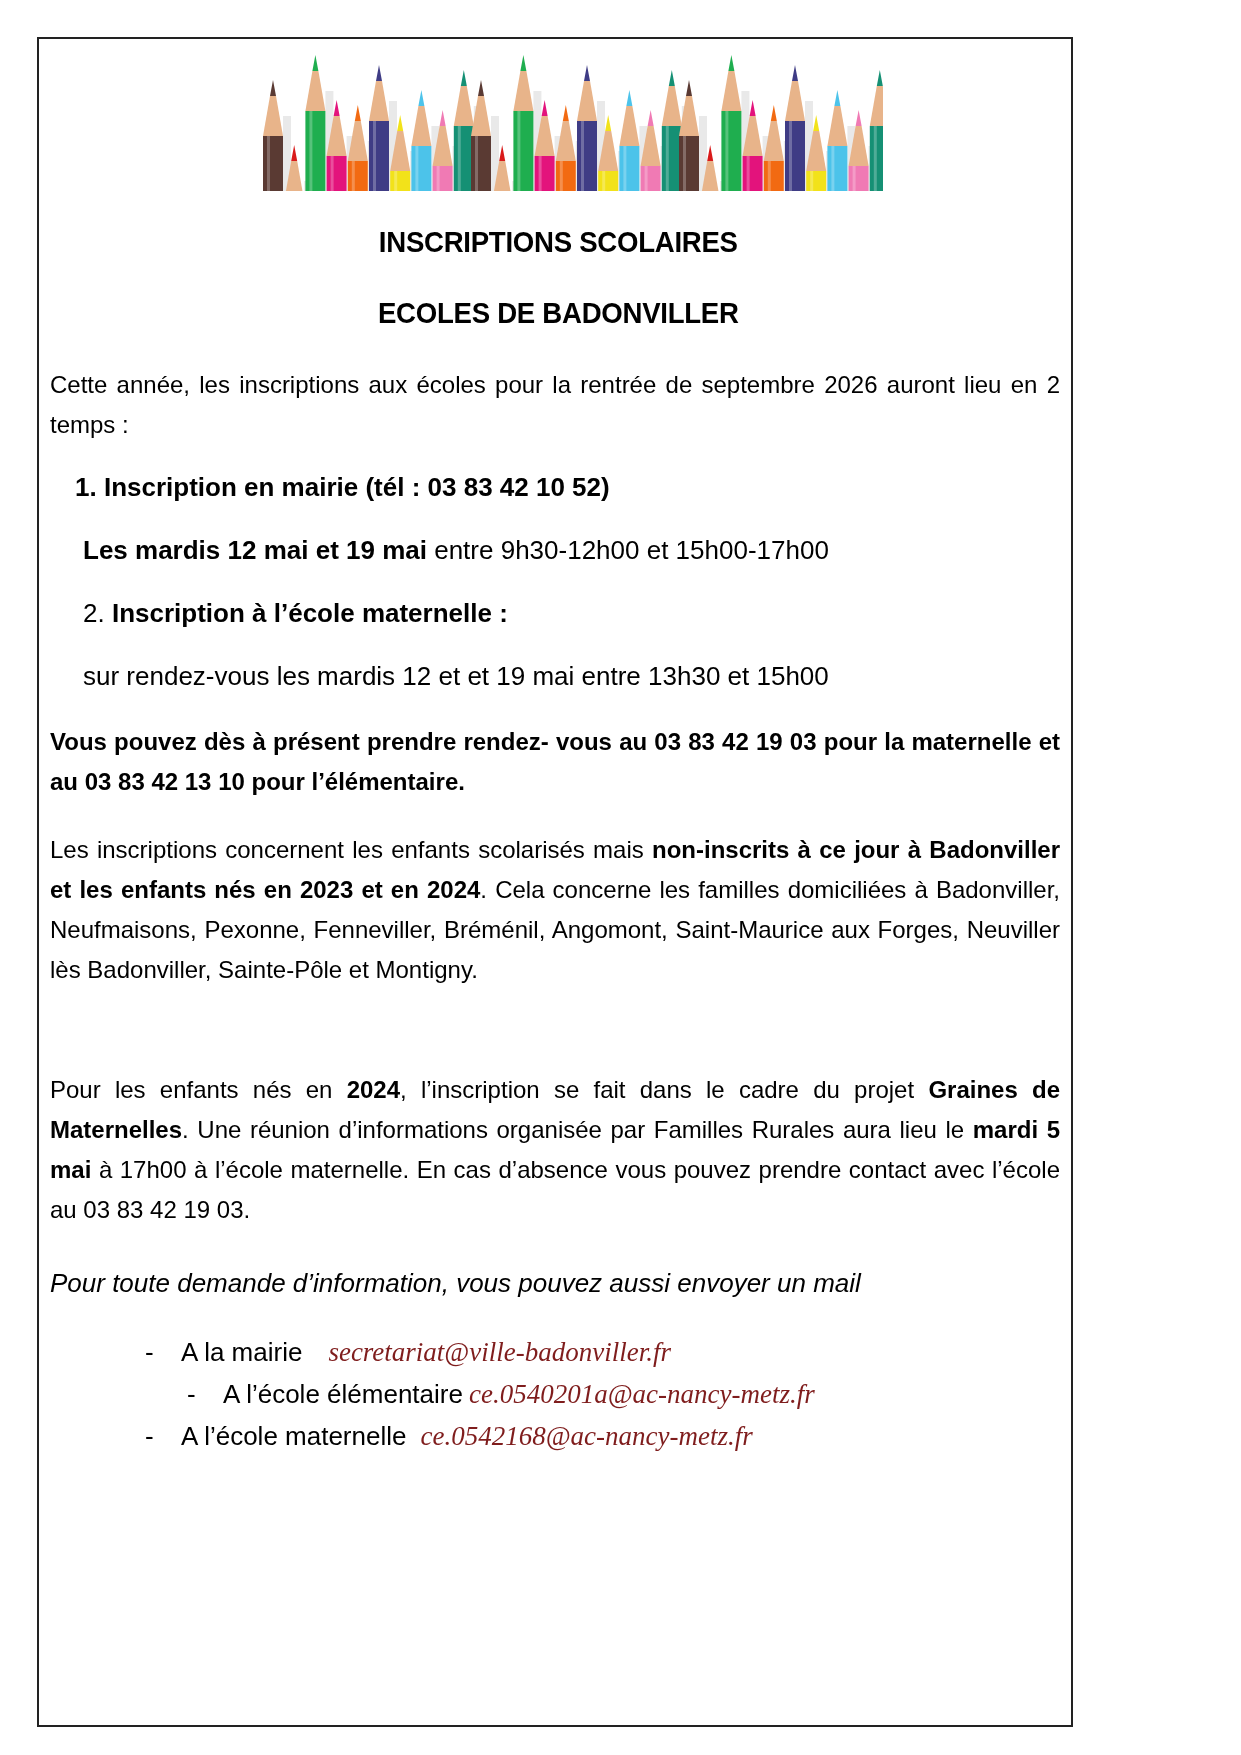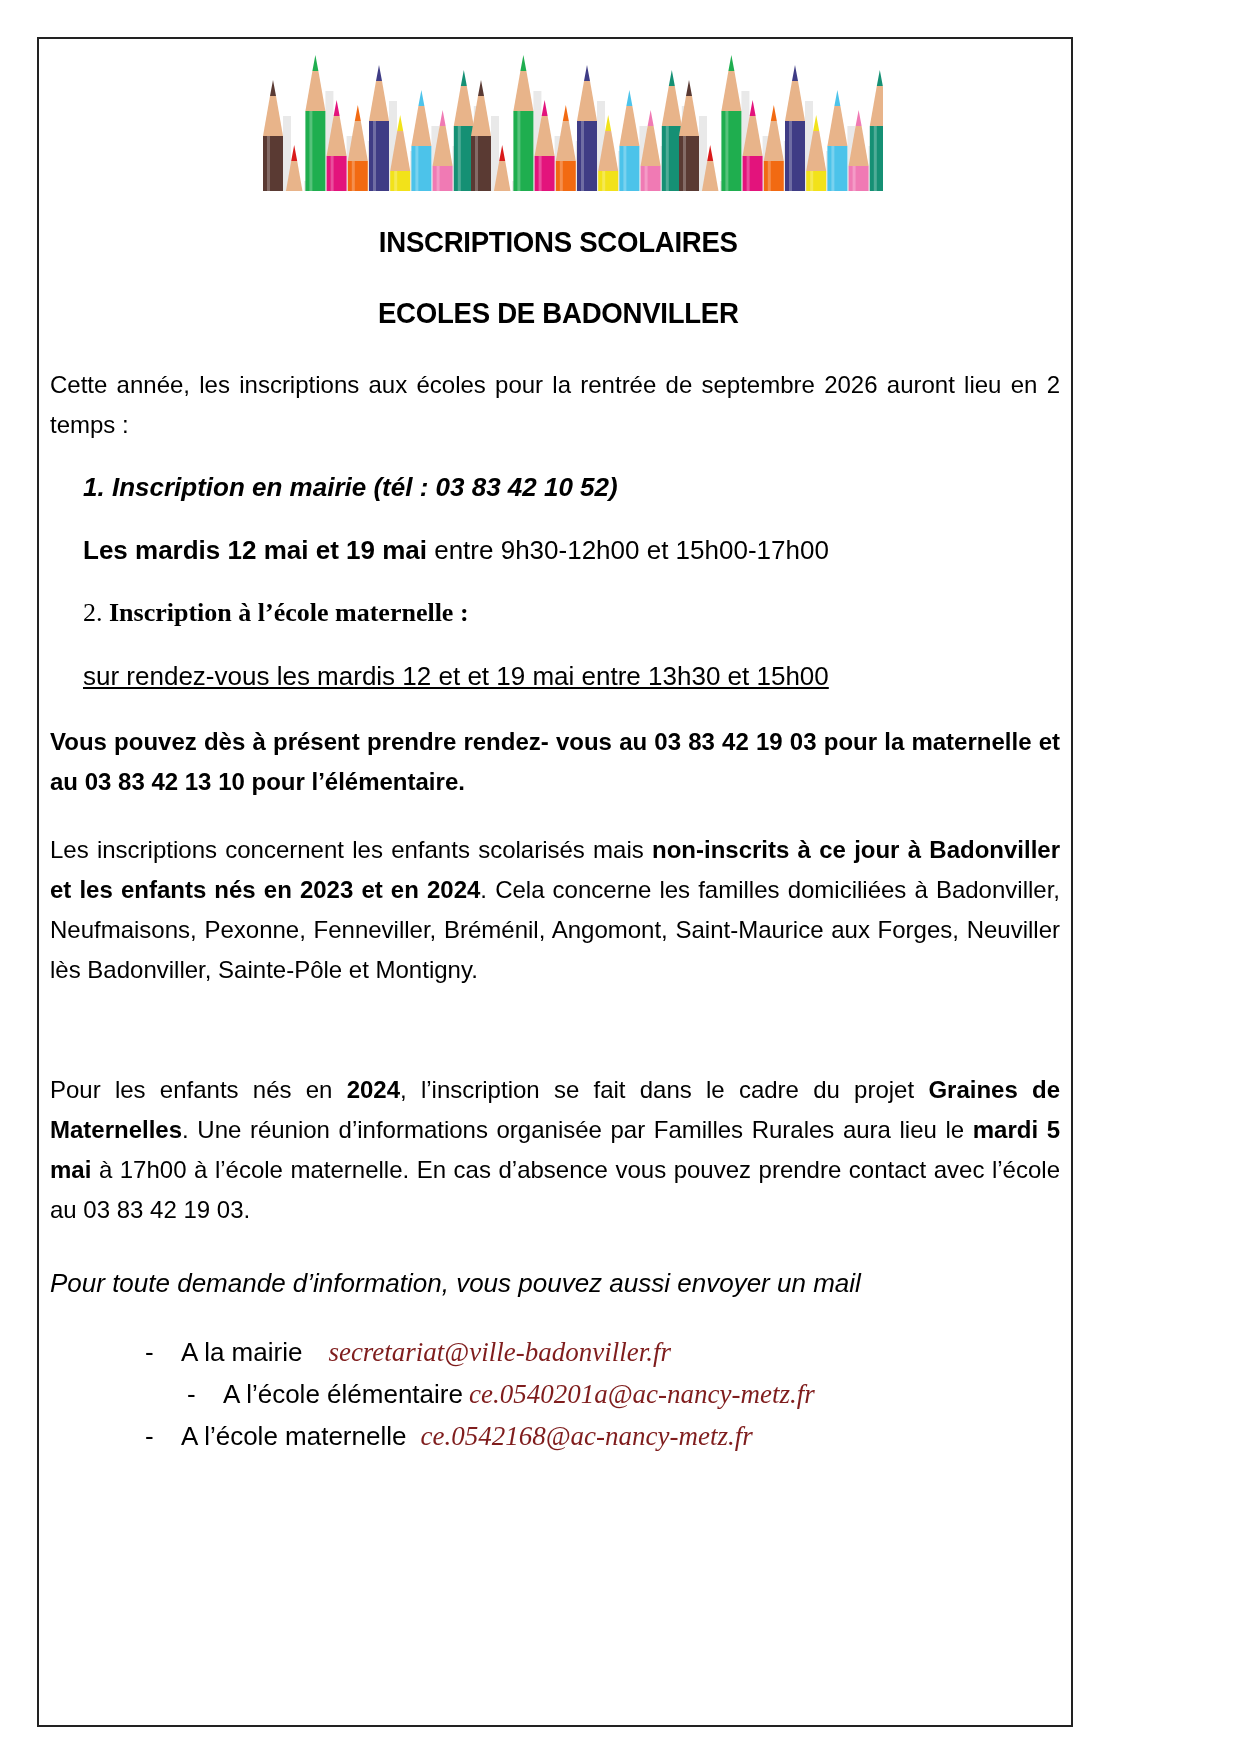--- a/index.html
+++ b/index.html
@@ -237,31 +237,31 @@
     </svg>
 </div>
 
 <div class="title t1">INSCRIPTIONS SCOLAIRES</div>
 <div class="title t2">ECOLES  DE BADONVILLER</div>
 
 <div class="para" style="top:365px;">
   <span>Cette année, les inscriptions aux écoles pour la rentrée de septembre 2026 auront lieu en 2 temps :</span>
 </div>
 
-<div class="line" style="left:83px; top:472px; font-weight:bold;font-style:italic;">1. Inscription en mairie (tél : 03 83 42 10 52)</div>
+<div class="line" style="left:75px; top:472px; font-weight:bold;">1. Inscription en mairie (tél : 03 83 42 10 52)</div>
 
 <div class="line" style="left:83px; top:535px;">
   <b>Les mardis 12 mai et 19 mai</b><span> entre 9h30-12h00 et 15h00-17h00</span>
 </div>
 
-<div class="line" style="left:83px; top:598px;font-family:Liberation Serif, serif;">
+<div class="line" style="left:83px; top:598px;">
   <span>2. </span><b>Inscription à l’école maternelle :</b>
 </div>
 
-<div class="line" style="left:83px; top:661px;text-decoration:underline;">sur rendez-vous les mardis 12 et et 19 mai entre 13h30 et 15h00</div>
+<div class="line" style="left:83px; top:661px;">sur rendez-vous les mardis 12 et et 19 mai entre 13h30 et 15h00</div>
 
 <div class="para" style="top:722px; font-weight:bold;">
   <span> Vous pouvez dès à présent prendre rendez- vous au 03 83 42 19 03 pour la maternelle et au 03 83 42 13 10 pour l’élémentaire.</span>
 </div>
 
 <div class="para" style="top:830px;">
   <span>Les inscriptions concernent les enfants scolarisés mais </span><b>non-inscrits à ce jour à Badonviller et les enfants nés en 2023 et en 2024</b><span>. Cela concerne les familles domiciliées à Badonviller, Neufmaisons, Pexonne, Fenneviller, Bréménil, Angomont, Saint-Maurice aux Forges, Neuviller lès Badonviller, Sainte-Pôle et Montigny.</span>
 </div>
 
 <div class="para" style="top:1070px;">

